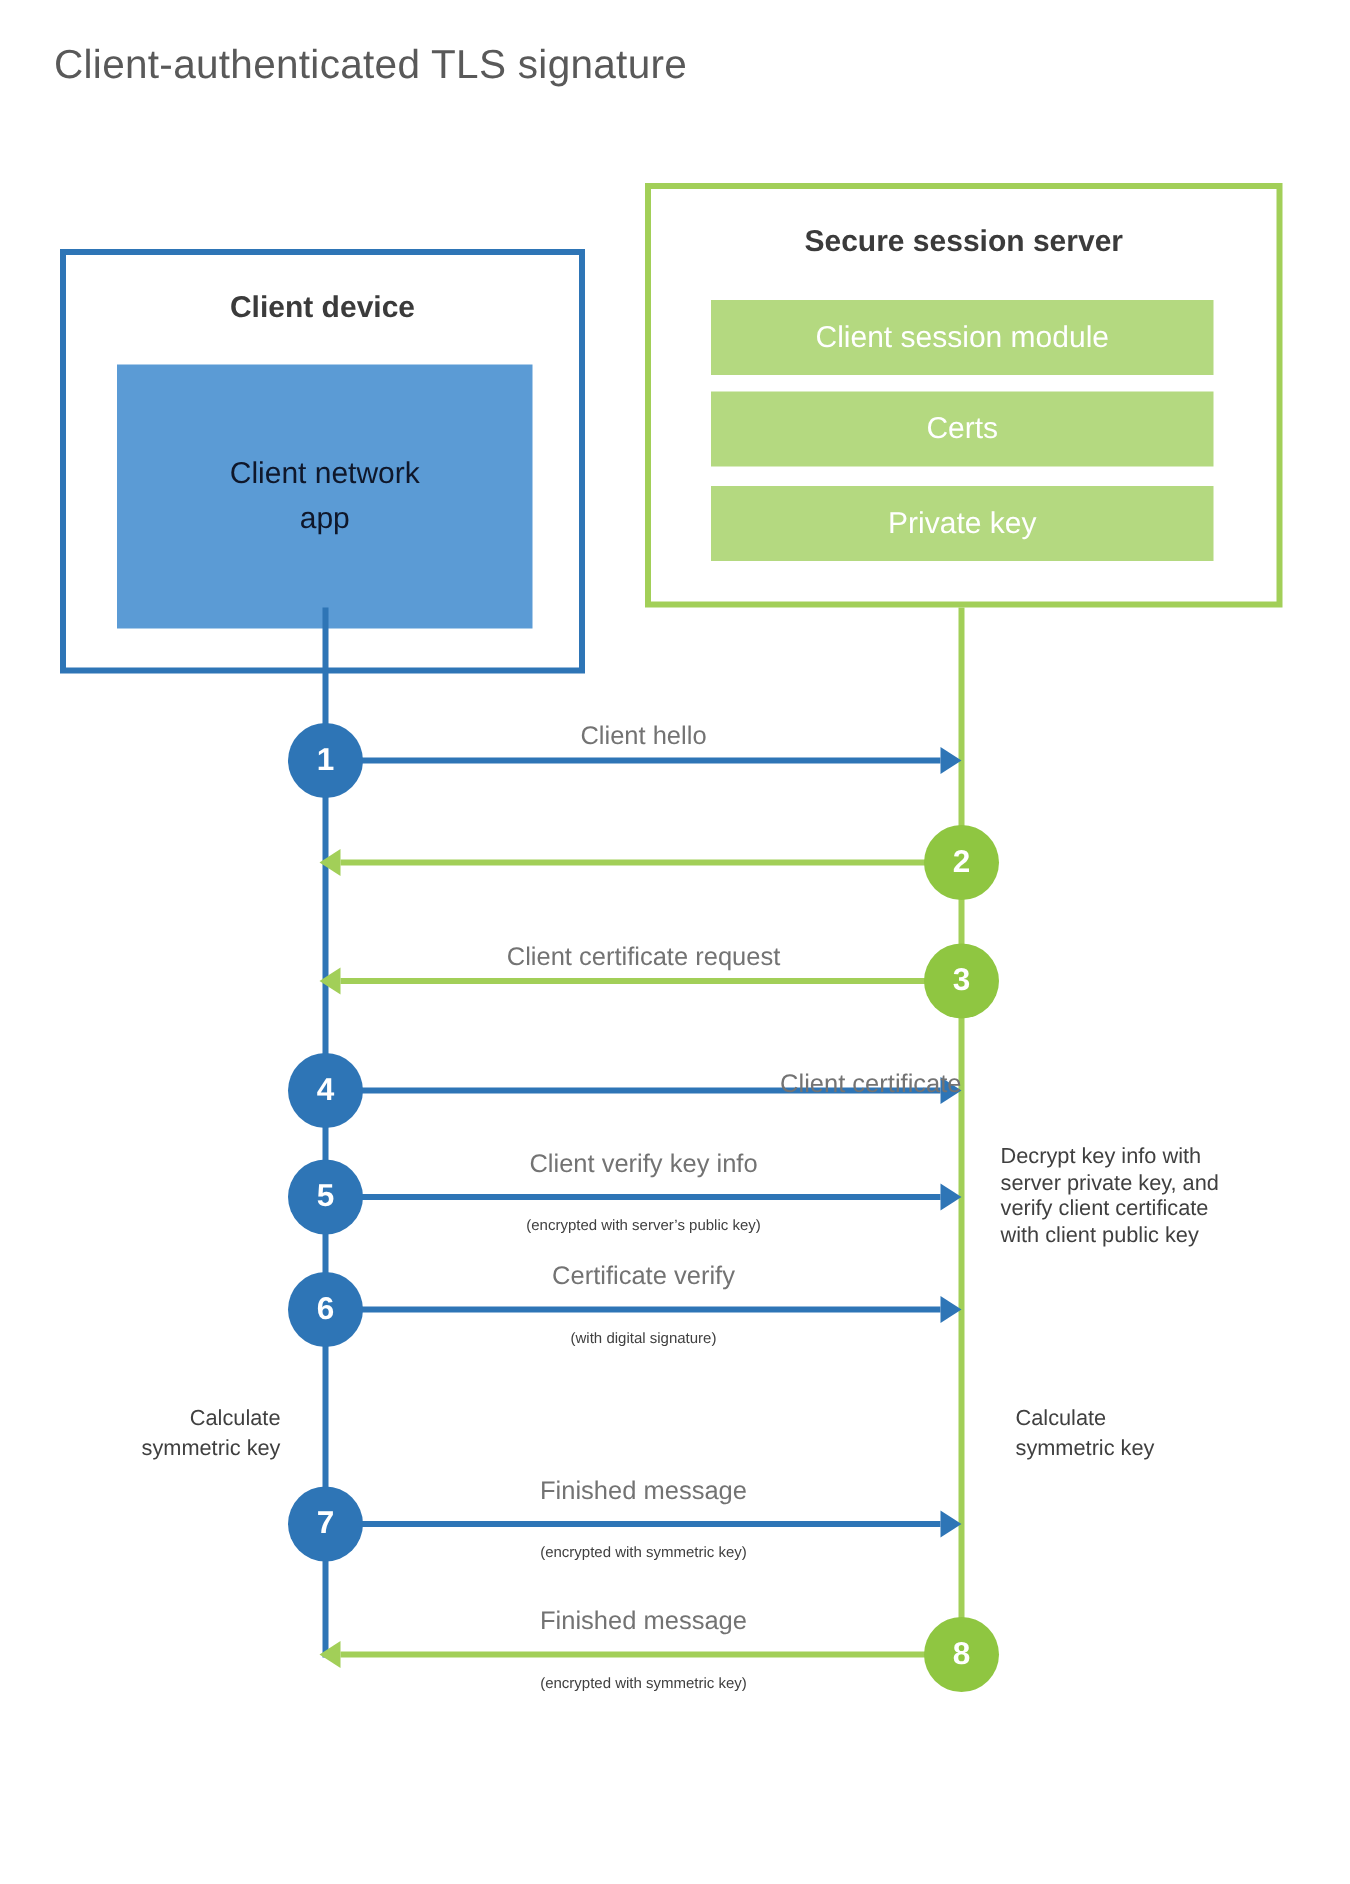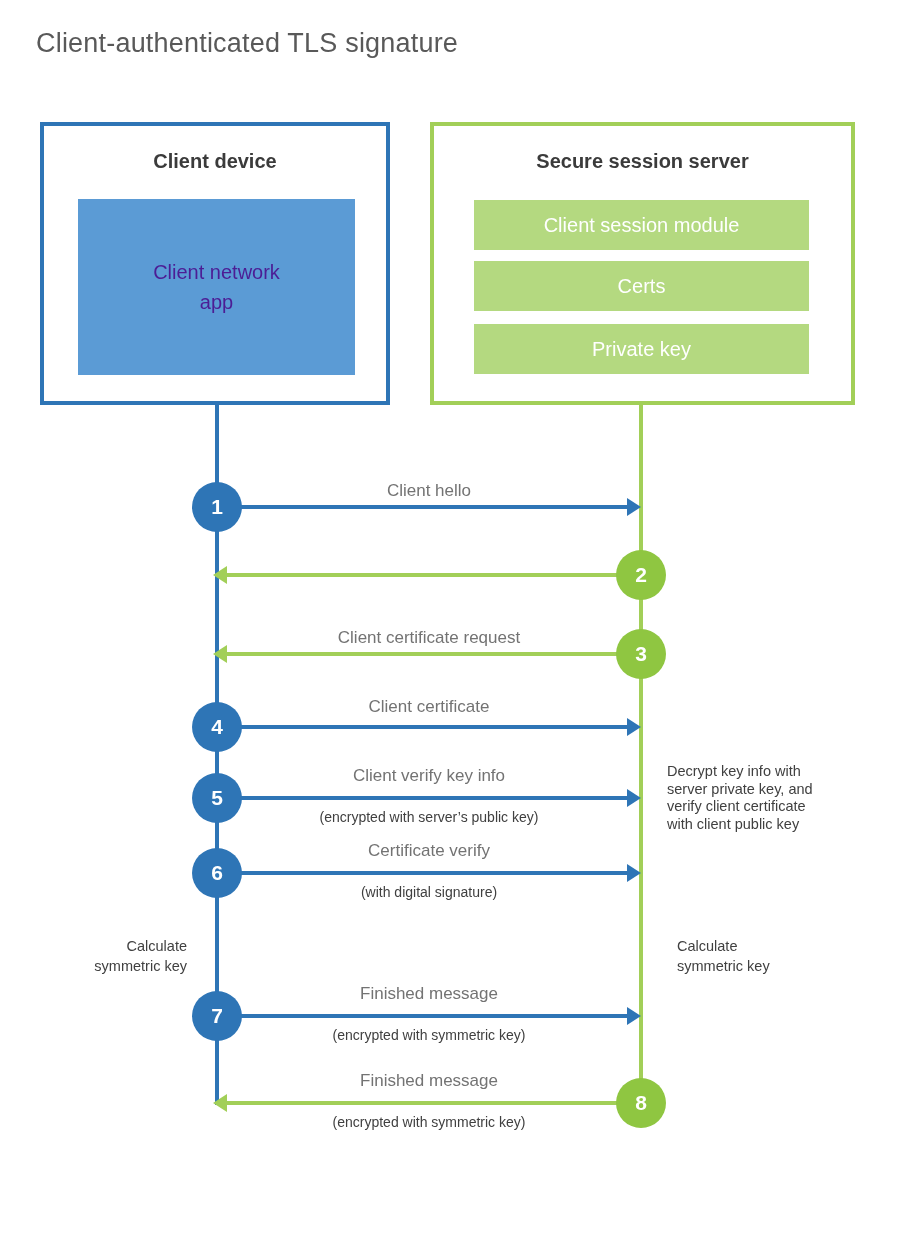--- a/index.html
+++ b/index.html
@@ -5,29 +5,29 @@
   html,body { margin:0; padding:0; background:#ffffff; }
   .canvas {
     position:relative; width:900px; height:1256px; background:#fff;
     font-family:"Liberation Sans", sans-serif; overflow:hidden;
   }
   .page-title {
     position:absolute; left:36px; top:28px; margin:0;
     font-size:27px; font-weight:300; color:#595959; letter-spacing:.2px;
   }
   .actor-box { position:absolute; top:122px; height:283px; box-sizing:border-box; background:#fff; }
-  .client-box { left:40px; width:350px; border:4px solid var(--blue); }
+  .client-box { left:40px; width:350px; border:4px solid var(--blue);margin-top:44px; }
   .server-box { left:430px; width:425px; border:4px solid var(--green-line); }
   .box-title {
     position:absolute; top:24px; left:0; width:100%; text-align:center;
     font-size:20px; font-weight:bold; color:#3b3b3b;
   }
   .client-app {
     position:absolute; left:34px; top:73px; width:277px; height:176px;
-    background:var(--blue-fill); color:#4c1d95; font-size:20px;
+    background:var(--blue-fill); color:#0f172a; font-size:20px;
     display:flex; align-items:center; justify-content:center;
     text-align:center; white-space:pre-line; line-height:1.5;
   }
   .server-bar {
     position:absolute; left:40px; width:335px; height:50px;
     background:var(--green-fill); color:#fff; font-size:20px;
     display:flex; align-items:center; justify-content:center;
   }
   .bar-1 { top:74px; } .bar-2 { top:135px; } .bar-3 { top:198px; }
   .lifeline { position:absolute; top:405px; width:4px; height:700px; }
@@ -39,21 +39,21 @@
     position:absolute; width:50px; height:50px; border-radius:50%;
     color:#fff; font-size:21px; font-weight:bold;
     display:flex; align-items:center; justify-content:center;
   }
   .msg-label {
     position:absolute; left:217px; width:424px; text-align:center;
     font-size:17px; color:#737373; line-height:20px;
   }
   .msg-sub {
     position:absolute; left:217px; width:424px; text-align:center;
-    font-size:14px; color:#404040; line-height:17px;
+    font-size:10px; color:#404040; line-height:17px;
   }
   .side-note {
     position:absolute; font-size:14.5px; color:#404040;
     line-height:17.5px; white-space:pre-line;
   }
   .note-decrypt { left:667px; top:763px; width:185px; }
   .note-calc-left { left:27px; top:936px; width:160px; text-align:right; line-height:20px; }
   .note-calc-right { left:677px; top:936px; width:160px; text-align:left; line-height:20px; }
 </style>
 </head>
@@ -100,21 +100,21 @@
     <div class="msg-circle" style="background: rgb(143, 198, 65); left: 616px; top: 550px;">2</div>
 
     <div class="msg-line" style="top: 652px; background: rgb(162, 207, 88); left: 227px; width: 414px;"></div>
     <div class="msg-head" style="top: 645px; left: 213px; border-right: 14px solid rgb(162, 207, 88);"></div>
     <div class="msg-label" style="top: 628px;">Client certificate request</div>
 
     <div class="msg-circle" style="background: rgb(143, 198, 65); left: 616px; top: 629px;">3</div>
 
     <div class="msg-line" style="top: 725px; background: rgb(46, 117, 182); left: 217px; width: 410px;"></div>
     <div class="msg-head" style="top: 718px; left: 627px; border-left: 14px solid rgb(46, 117, 182);"></div>
-    <div class="msg-label" style="top: 697px;">Client certificate</div>
+    <div class="msg-label" style="top: 713px; text-align: right;">Client certificate</div>
 
     <div class="msg-circle" style="background: rgb(46, 117, 182); left: 192px; top: 702px;">4</div>
 
     <div class="msg-line" style="top: 796px; background: rgb(46, 117, 182); left: 217px; width: 410px;"></div>
     <div class="msg-head" style="top: 789px; left: 627px; border-left: 14px solid rgb(46, 117, 182);"></div>
     <div class="msg-label" style="top: 766px;">Client verify key info</div>
     <div class="msg-sub" style="top: 809px;">(encrypted with server’s public key)</div>
     <div class="msg-circle" style="background: rgb(46, 117, 182); left: 192px; top: 773px;">5</div>
 
     <div class="msg-line" style="top: 871px; background: rgb(46, 117, 182); left: 217px; width: 410px;"></div>

